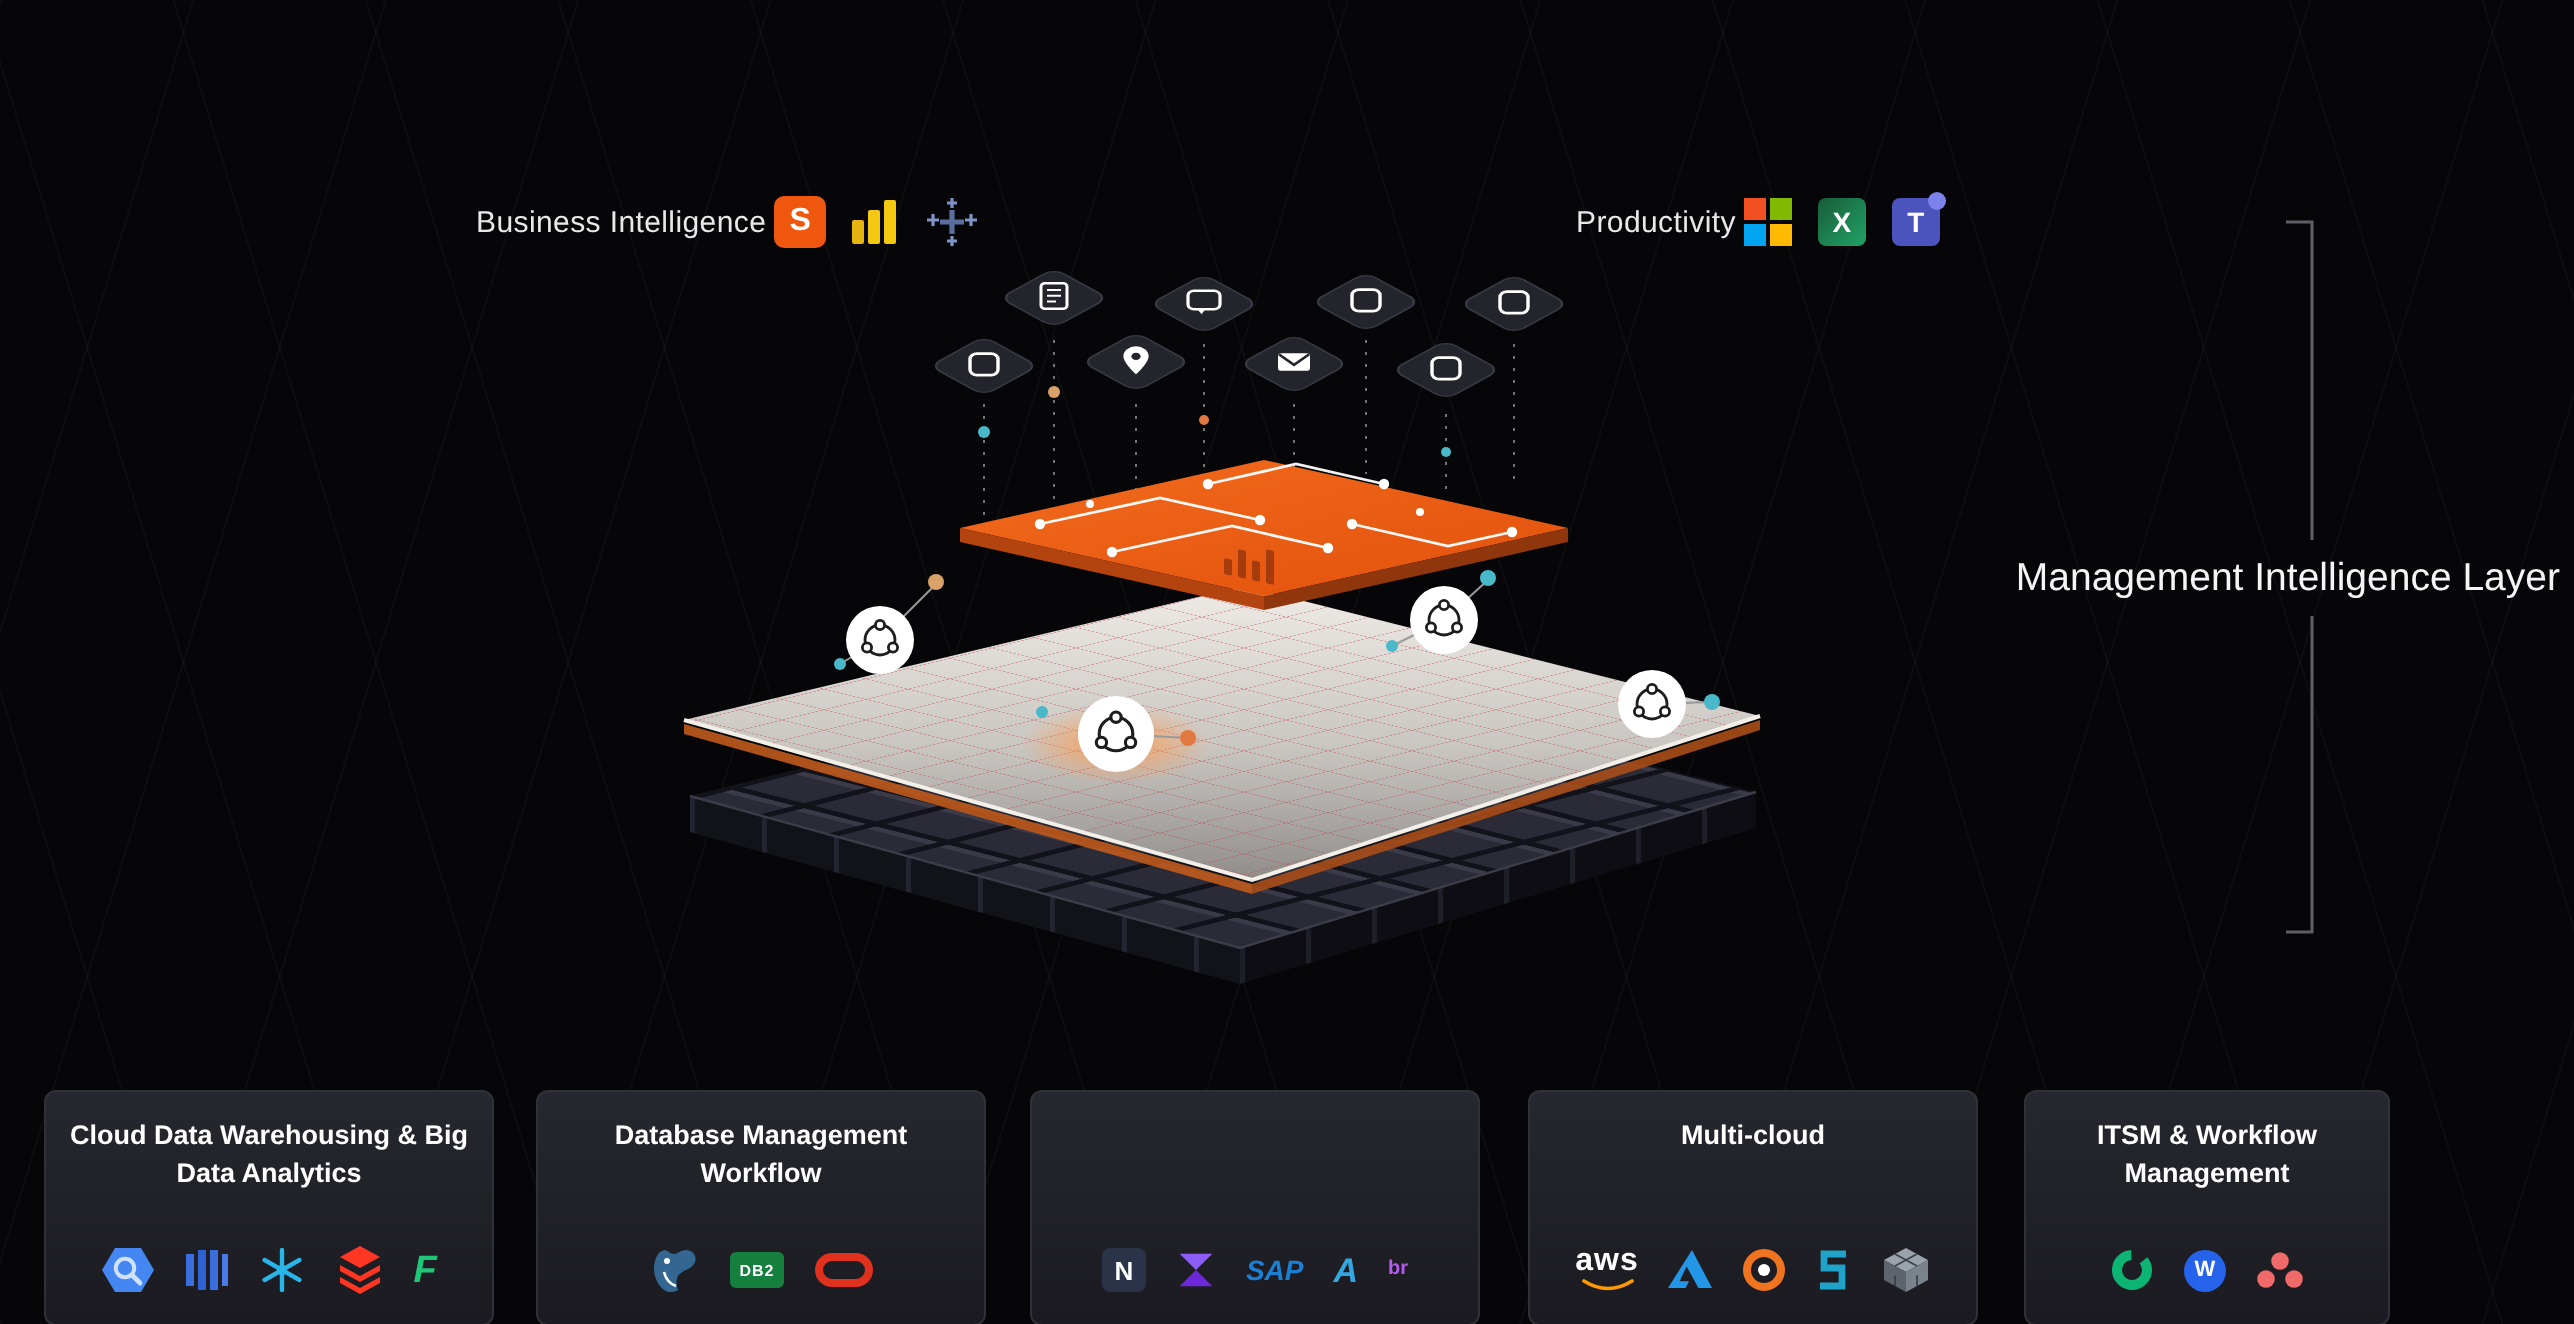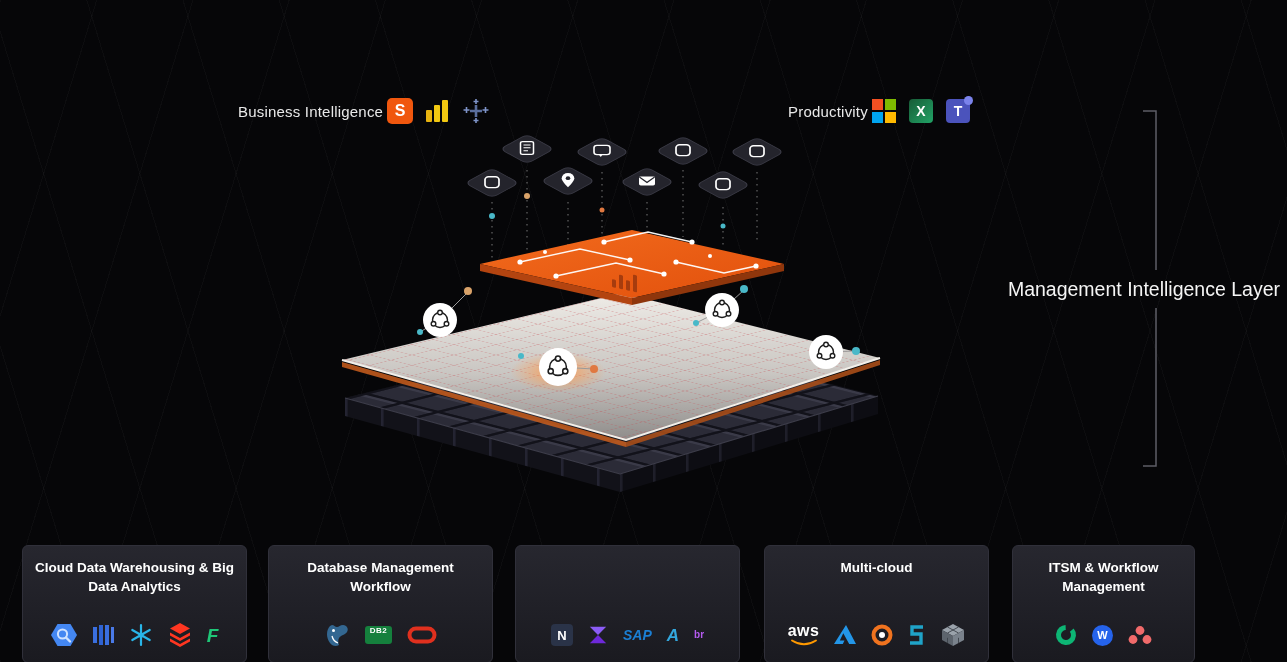--- a/index.html
+++ b/index.html
@@ -36,21 +36,21 @@
     background:linear-gradient(180deg,#27272f,#1a1a20);border:1px solid #30303a;
     display:flex;flex-direction:column;align-items:center;box-sizing:border-box;}
   .card-title{margin-top:13px;font-size:13.5px;font-weight:bold;color:#fff;text-align:center;line-height:1.4;max-width:205px;}
   .card-icons{margin-top:auto;margin-bottom:14px;display:flex;align-items:center;gap:15px;height:26px;}
   .ltr{font-weight:bold;font-style:italic;line-height:1;}
   .sap{color:#1b7fd4;font-size:14px;}
   .blue-a{color:#33a7dd;font-size:17px;}
   .br{color:#b55bf0;font-size:10px;font-style:normal;}
   .green-f{color:#1ec677;font-size:19px;}
   .nsuite{width:22px;height:22px;background:#2a3348;color:#fff;border-radius:4px;font-size:13px;font-weight:bold;display:flex;align-items:center;justify-content:center;}
-  .db2{width:27px;height:18px;background:#15803d;color:#fff;border-radius:3px;font-size:8px;font-weight:bold;display:flex;justify-content:center;letter-spacing:.5px;}
+  .db2{width:27px;height:18px;background:#15803d;color:#fff;border-radius:3px;font-size:8px;font-weight:bold;display:flex;align-items:center;justify-content:center;letter-spacing:.5px;}
   .aws-wrap{display:flex;flex-direction:column;align-items:center;gap:0;}
   .aws-txt{color:#fff;font-weight:bold;font-size:16px;line-height:1;letter-spacing:.5px;}
   .wcircle{width:21px;height:21px;border-radius:50%;background:#2563eb;color:#fff;font-size:11px;font-weight:bold;display:flex;align-items:center;justify-content:center;}
 </style>
 </head>
 <body>
 
 <div class="stage">
 
   <svg class="art" width="1287" height="662" viewBox="0 0 1287 662">

